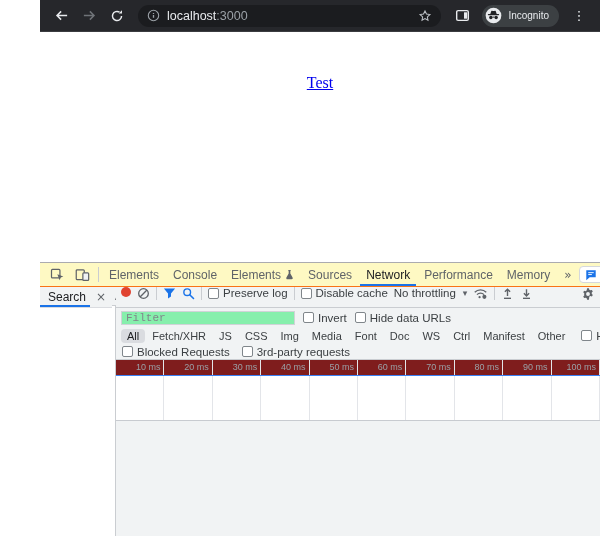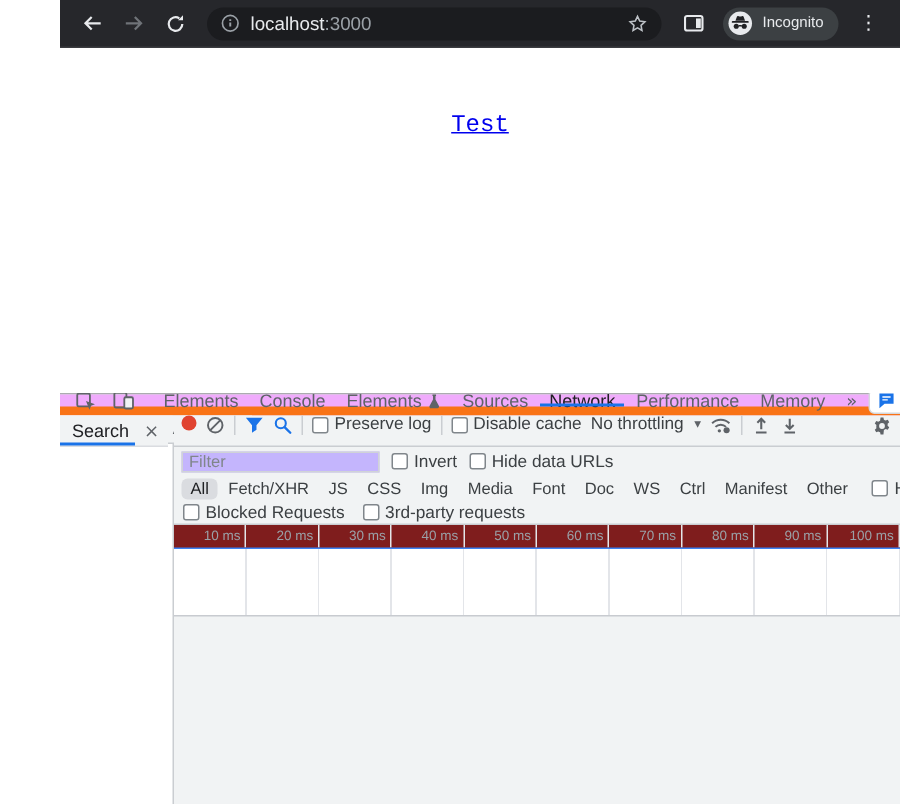--- a/index.html
+++ b/index.html
@@ -16,27 +16,27 @@
   .url{font-size:12.5px;color:#e8eaed;white-space:nowrap;flex:1;overflow:hidden}
   .url .port{color:#9aa0a6}
   .incog-badge{height:22px;background:#3c4043;border-radius:11px;display:flex;align-items:center;
                gap:6px;padding:0 10px 0 3px;color:#e8eaed;font-size:10px;flex:none;margin:0 4px}
   .glyph{font-family:"DejaVu Sans",sans-serif}
   .menu-dots{color:#e8eaed;font-size:13px;width:16px;text-align:center}
 
   
   .page{height:230px;position:relative;background:#fff}
   .page a{position:absolute;left:0;right:0;top:42px;text-align:center;
-          font-family:Liberation Mono, monospace;font-size:16px;color:#0000ee;text-decoration:underline}
+          font-family:Liberation Serif, serif;font-size:16px;color:#0000ee;text-decoration:underline}
 
   
   .devtools{height:274px;border-top:1px solid #ababaf;display:flex;flex-direction:column;background:#f1f3f4;
             font-size:12px;color:#3c4043}
-  .dt-tabbar{height:14px;flex:none;display:flex;align-items:stretch;background:#f0abfc;
-             border-bottom:6px solid #f97316;padding:0 4px 0 5px}
+  .dt-tabbar{height:24px;flex:none;display:flex;align-items:stretch;background:#fef9c3;
+             border-bottom:1px solid #f97316;padding:0 4px 0 5px}
   .dt-icon-btn{width:25px;display:flex;align-items:center;justify-content:center;flex:none}
   .dt-sep{width:1px;background:#cacdd1;margin:4px 3px;flex:none}
   .dt-tab{padding:0 7px;display:flex;align-items:center;font-size:12px;color:#5f6368;position:relative;gap:4px;white-space:nowrap}
   .dt-tab.active{color:#202124}
   .dt-tab.active::after{content:"";position:absolute;left:1px;right:1px;bottom:0;height:2px;background:#1a73e8}
   .dt-spacer{flex:1}
   .issues-pill{display:flex;align-items:center;gap:4px;border:1px solid #d5d8dc;background:#fff;
                border-radius:4px;padding:0 5px;height:17px;align-self:center;font-size:11px;color:#3c4043;flex:none}
 
   .dt-body{flex:1;display:flex;min-height:0}
@@ -56,22 +56,22 @@
   .rec-dot{width:10px;height:10px;border-radius:50%;background:#e04330;flex:none}
   .tb-sep{width:1px;height:13px;background:#cacdd1;flex:none}
   .cbgroup{display:flex;align-items:center;gap:4px;flex:none}
   .cb{width:11px;height:11px;border:1px solid #80868b;border-radius:2px;background:#fff;flex:none}
   .cb-label{font-size:11.5px;color:#3c4043;white-space:nowrap}
   .throttle{display:flex;align-items:center;gap:7px;color:#3c4043;font-size:11.5px;white-space:nowrap}
   .caret{font-size:9px;color:#5f6368}
   .ml-auto{margin-left:auto}
 
   .net-filter-row{height:19px;flex:none;display:flex;align-items:center;gap:8px;padding:0 5px}
-  .filter-input{width:132px;height:14px;border:1px solid #d0d3d7;background:#c4b5fd;font-size:11px;
-                padding:0 4px;color:#202124;font-family:Liberation Sans, sans-serif;outline:none}
+  .filter-input{width:174px;height:14px;border:1px solid #d0d3d7;background:#86efac;font-size:11px;
+                padding:0 4px;color:#202124;font-family:Liberation Mono, monospace;outline:none}
   .filter-input::placeholder{color:#80868b}
 
   .net-chips{height:17px;flex:none;display:flex;align-items:center;gap:1px;padding:0 5px;font-size:11px;color:#3c4043}
   .chip{padding:1px 6px;border-radius:4px;white-space:nowrap}
   .chip.selected{background:#dadce0;color:#202124}
   .chips-gap{width:8px;flex:none}
 
   .net-blocked{height:16px;flex:none;display:flex;align-items:center;gap:12px;padding:0 6px;
                border-bottom:1px solid #cacdd1}
 

